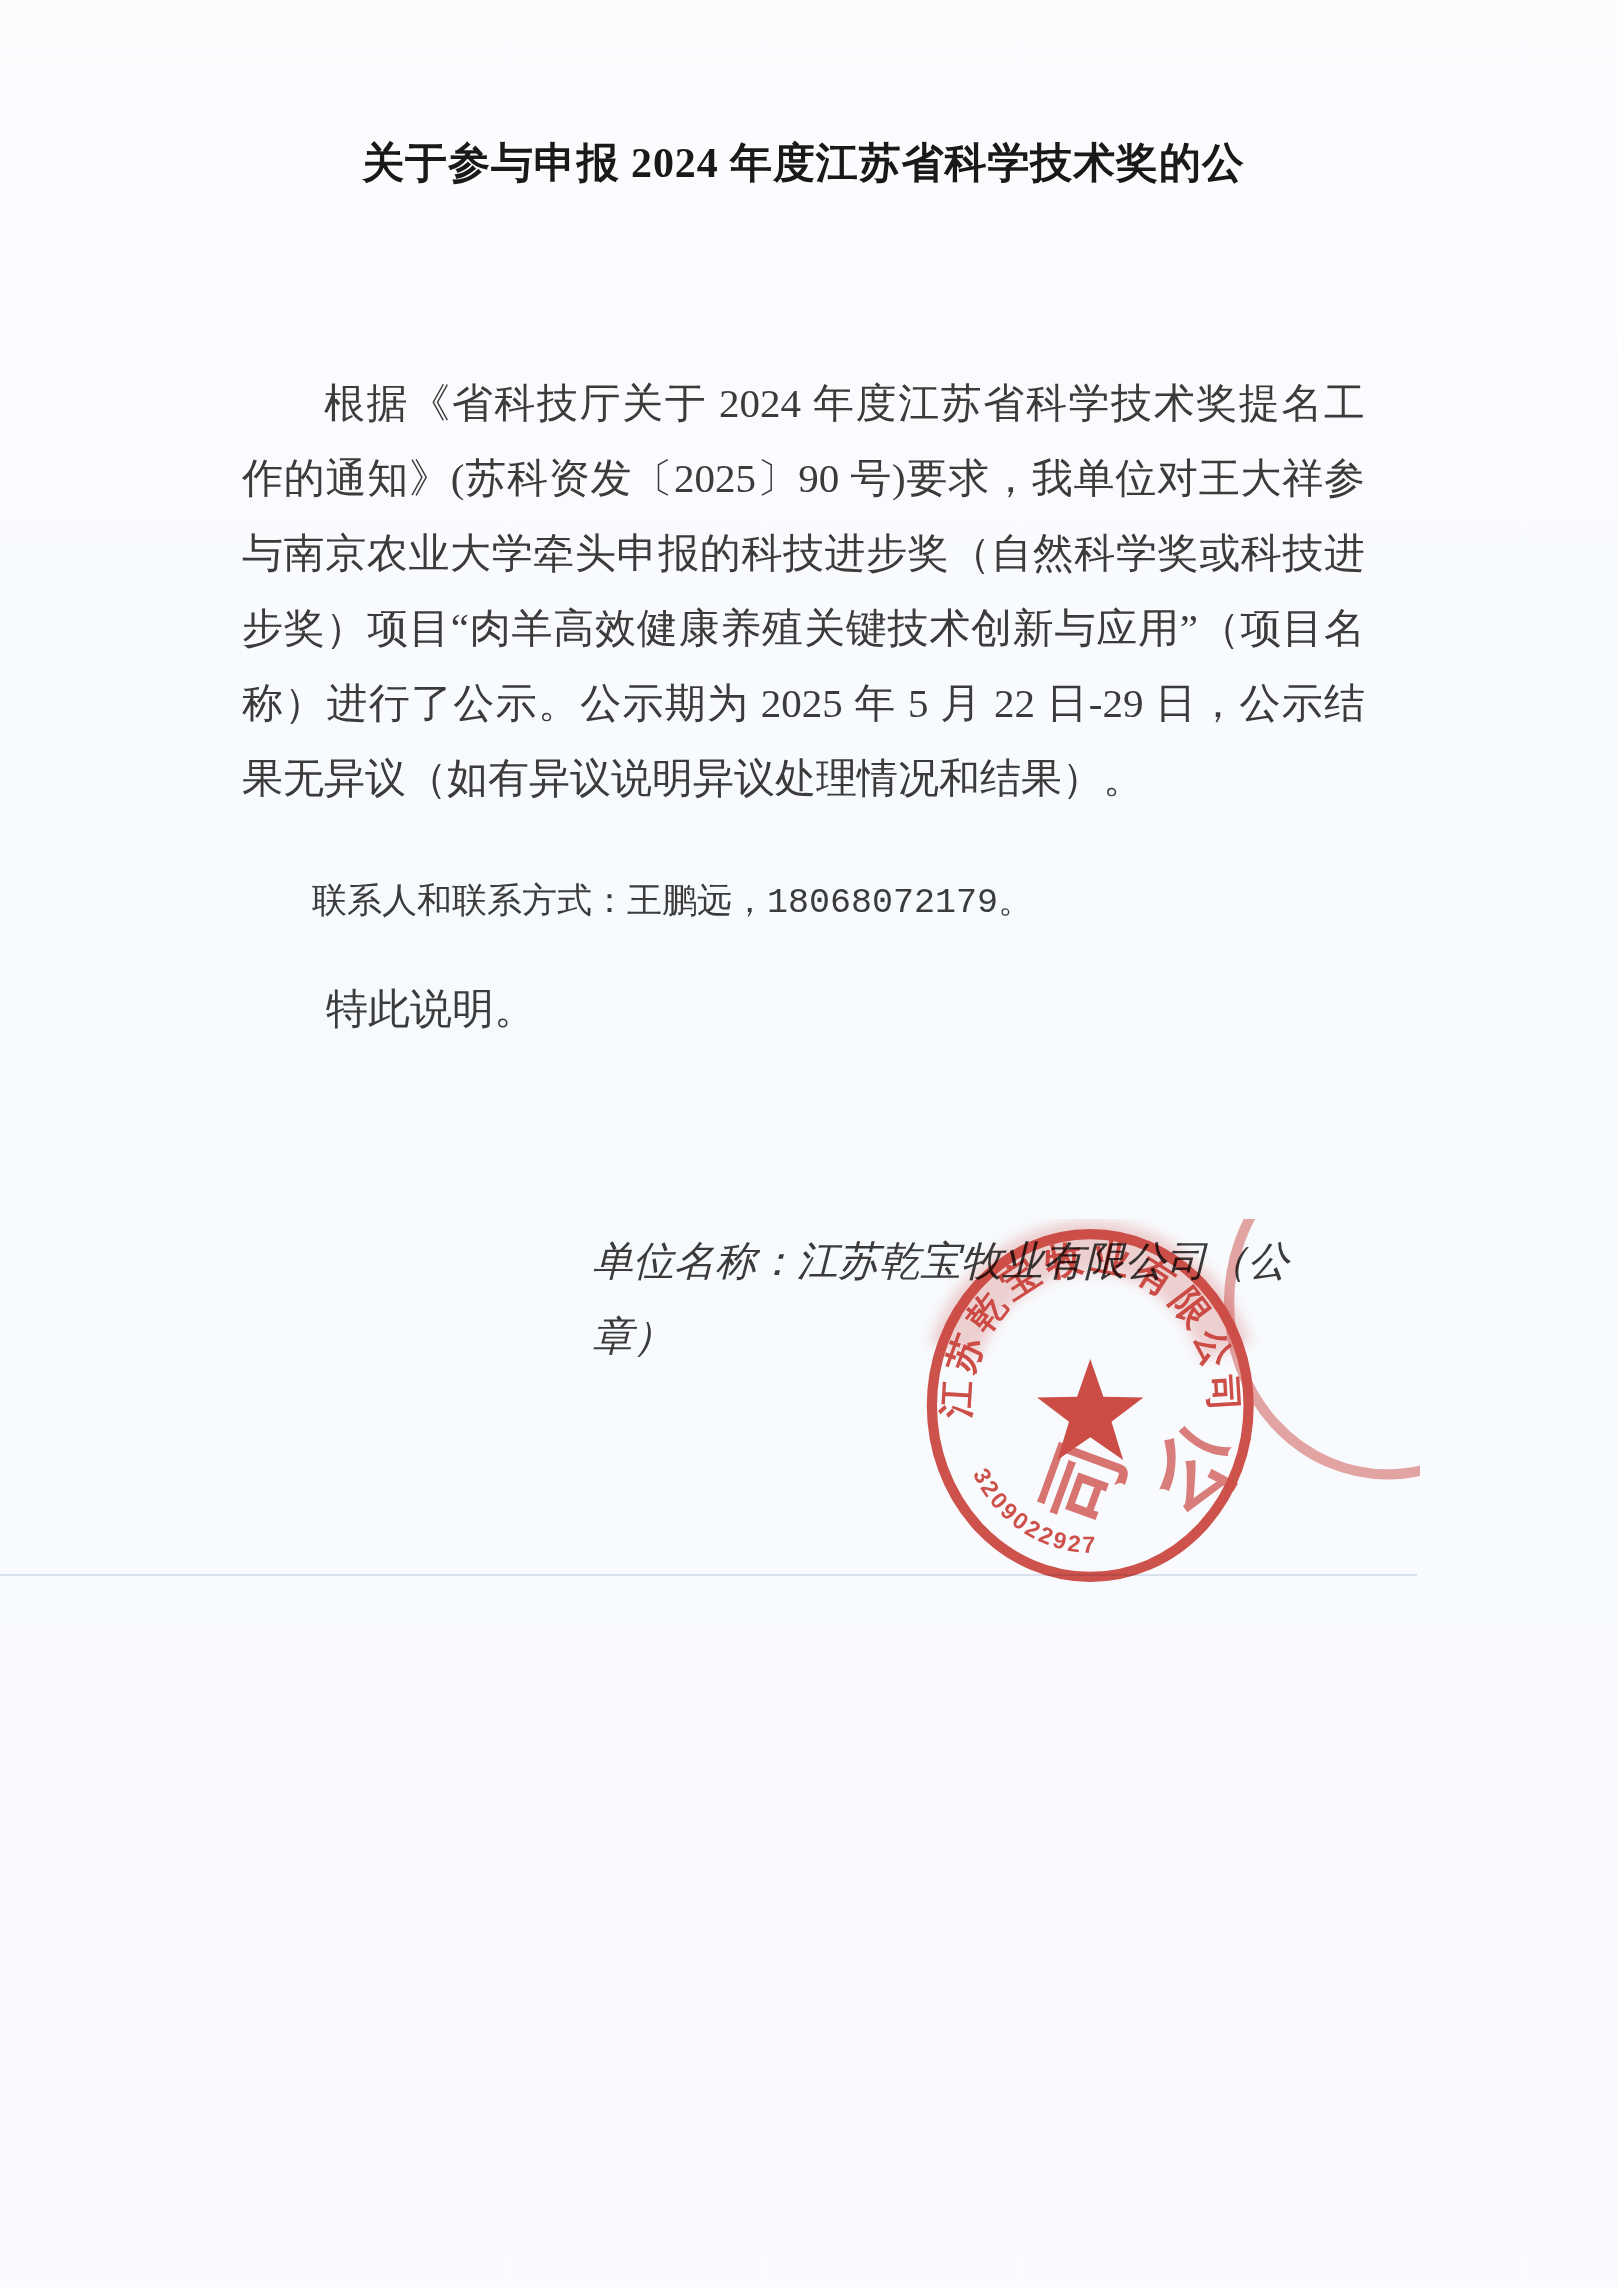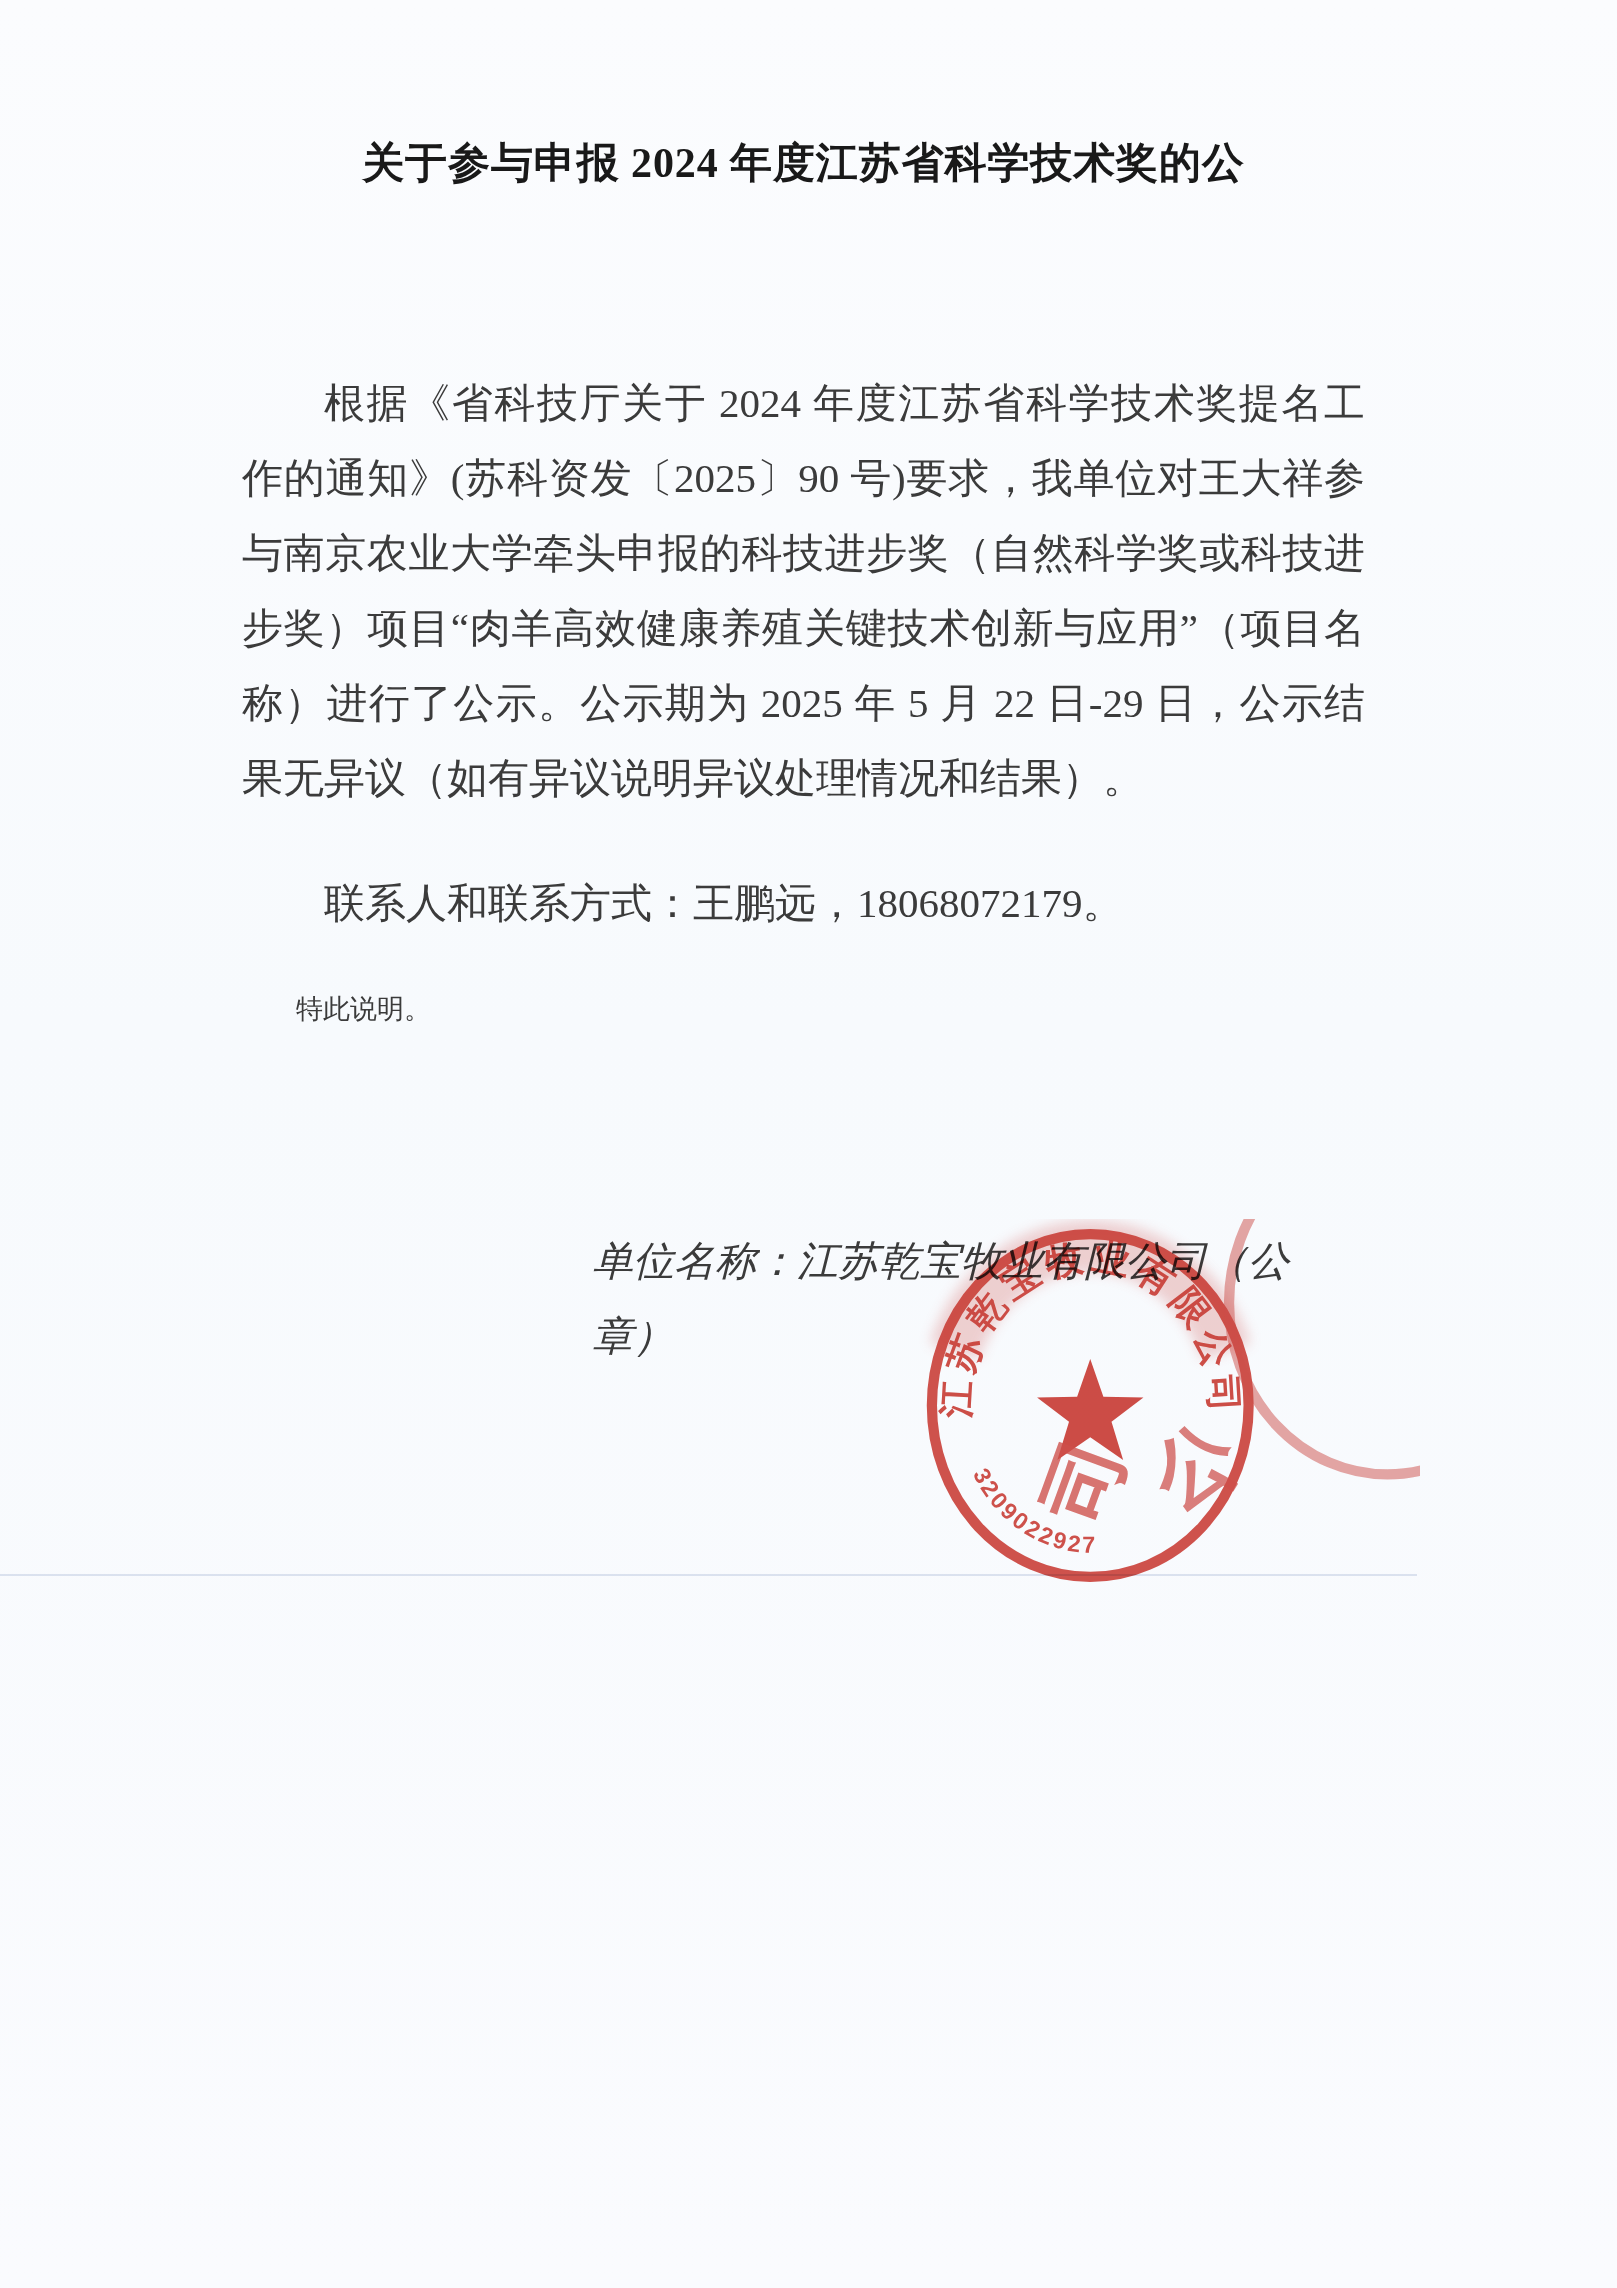--- a/index.html
+++ b/index.html
@@ -37,26 +37,26 @@
     margin-top: 151px;
     font-size: 41px;
     line-height: 75px;
     text-indent: 2em;
     text-align: justify;
     text-align-last: left;
     color: #3b3b3b;
   }
   .contact-par {
     margin: 0; margin-top: 50px;
-    font-size: 41px; line-height: 75px;
-    text-indent: 2em; color: #3b3b3b;
+    font-size: 35px; line-height: 75px;
+    text-indent: 2em; color: #3b3b3b; font-family: Liberation Mono, monospace;
   }
   .closing-par {
     margin: 0; margin-top: 31px;
-    font-size: 27px; line-height: 75px;
+    font-size: 42px; line-height: 75px;
     text-indent: 2em; color: #3b3b3b;
   }
   .unit-line {
     margin: 0; margin-top: 177px; margin-left: 350px;
     font-size: 41px; line-height: 75px; color: #3b3b3b; font-style: italic;
   }
   .date-line {
     margin: 0; margin-top: 42px; margin-left: 750px;
     font-size: 41px; line-height: 75px; color: #2e2e2e;
   }

